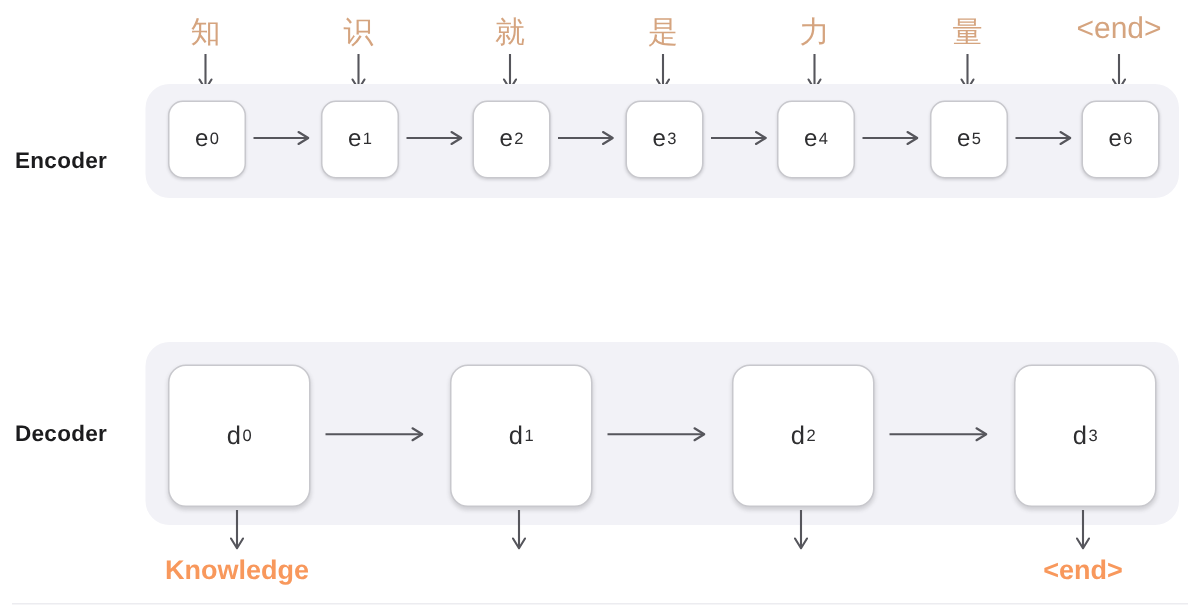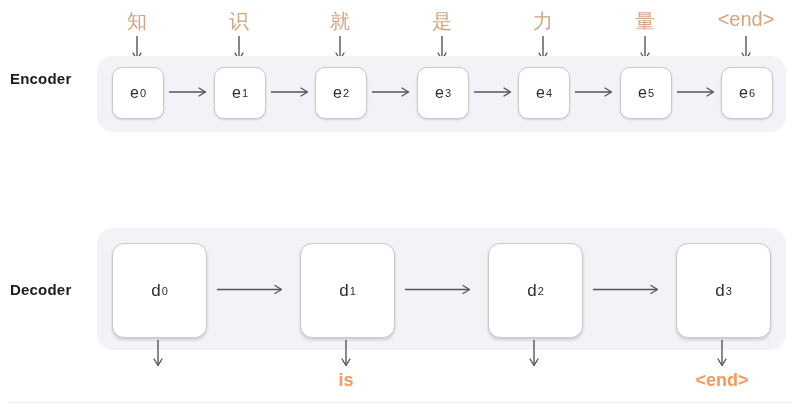--- a/index.html
+++ b/index.html
@@ -5,21 +5,21 @@
   html,body{margin:0;padding:0;background:#ffffff;}
   body{font-family:"Liberation Sans","DejaVu Sans",sans-serif;}
   .stage{position:relative;width:800px;height:407px;background:#ffffff;overflow:hidden;}
 
   .panel{position:absolute;background:var(--c-panel,#F2F2F7);border-radius:16px;}
   .panel.encoder{left:97px;top:56px;width:689px;height:76px;}
   .panel.decoder{left:97px;top:228px;width:689px;height:122px;}
 
   .row-label{position:absolute;left:10px;font-weight:bold;font-size:15px;
              color:var(--c-label,#1c1c1e);letter-spacing:.2px;}
-  .row-label.enc{top:70px;text-align:right;}
+  .row-label.enc{top:99px;text-align:right;}
   .row-label.dec{top:281px;}
 
   .unit{position:absolute;background:#ffffff;border:1px solid var(--c-box_border,#C8C8CD);
         display:flex;align-items:center;justify-content:center;
         color:#2e2e30;box-shadow:0 1px 2px rgba(60,60,67,.18);}
   .unit.enc{top:67px;width:50px;height:50px;border-radius:10px;font-size:16px;}
   .unit.dec{top:243px;width:93px;height:93px;border-radius:12px;font-size:17px;
             box-shadow:0 2px 3px rgba(60,60,67,.20);}
   .unit .sub{font-size:11px;vertical-align:-3px;margin-left:1px;}
 
@@ -217,17 +217,17 @@
         <path d="M1 19 L5 25.5 L9 19"></path>
       </svg>
     </div>
   <div class="arrow v" style="left:717px;top:340px;width:10px;height:27px">
       <svg width="10" height="27">
         <line x1="5" y1="0" x2="5" y2="25"></line>
         <path d="M1 19 L5 25.5 L9 19"></path>
       </svg>
     </div>
 
-  <div class="token output" style="left:276px">is</div>
+  <div class="token output" style="left:88px">Knowledge</div>
   <div class="token output" style="left:652px">&lt;end&gt;</div>
 
   <div class="divider"></div>
 </div>
 
 </body></html>

